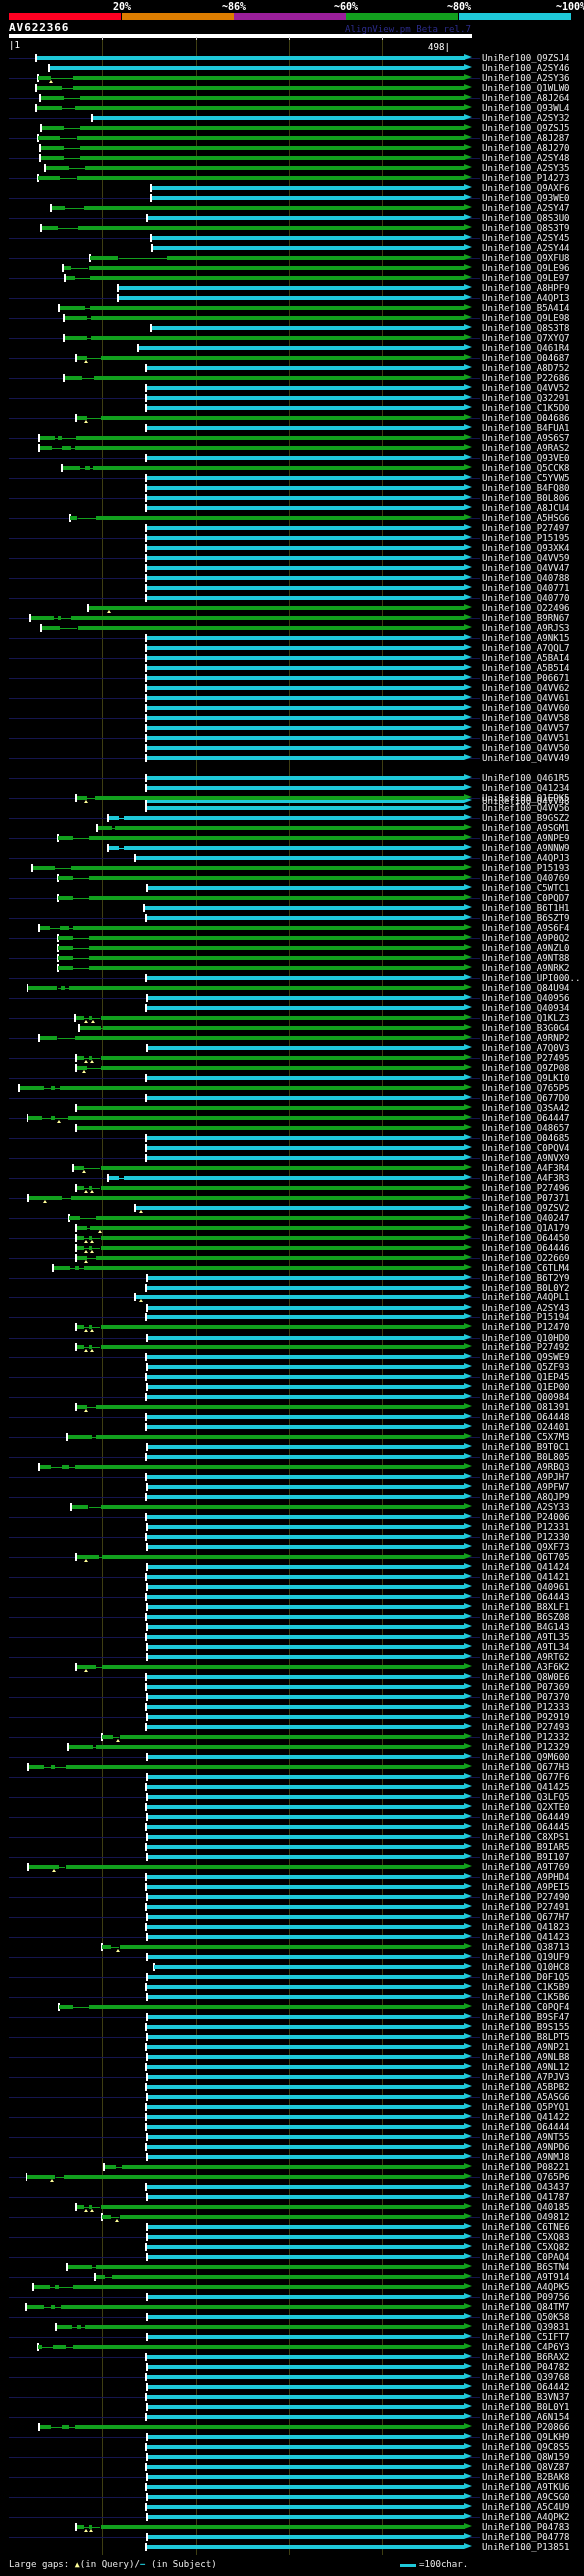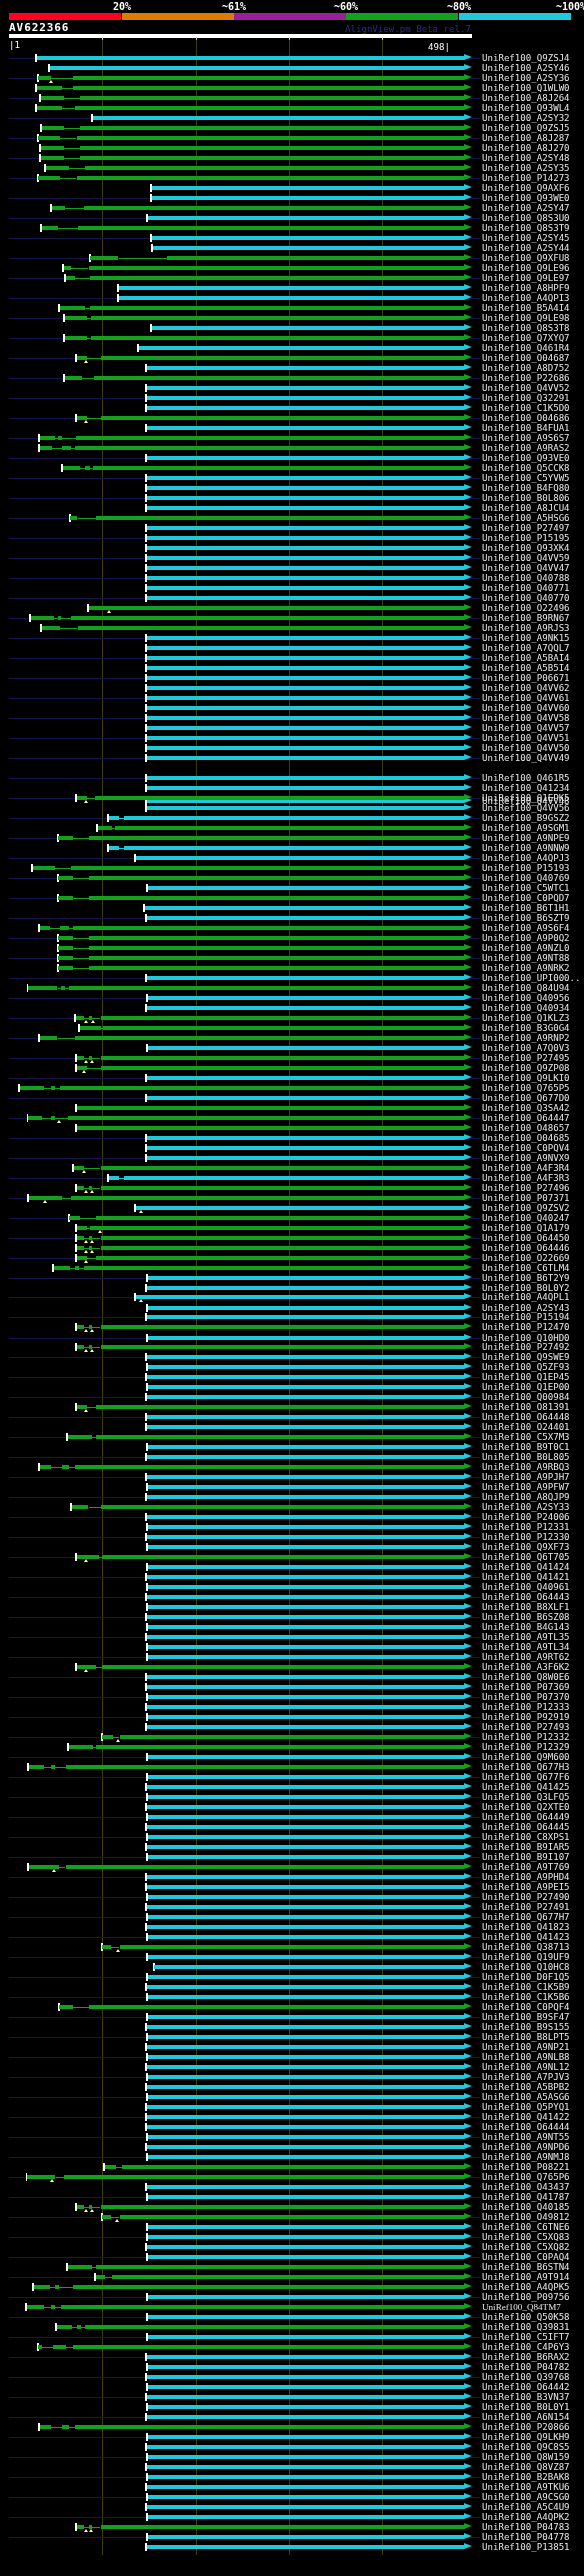--- a/index.html
+++ b/index.html
@@ -36,21 +36,21 @@
 
   <div id="scalebar">
       <div class="scale-seg" style="left: 9.1px; width: 112px; background: rgb(255, 0, 34);"></div>
       <div class="scale-seg" style="left: 122px; width: 112px; background: rgb(221, 125, 0);"></div>
       <div class="scale-seg" style="left: 234px; width: 112px; background: rgb(155, 31, 155);"></div>
       <div class="scale-seg" style="left: 346px; width: 112px; background: rgb(18, 160, 30);"></div>
       <div class="scale-seg" style="left: 459px; width: 112px; background: rgb(31, 201, 217);"></div>
     </div>
   <div id="scalelabels">
       <span class="scale-label" style="left: 122px;">20%</span>
-      <span class="scale-label" style="left: 234px;">~61%</span>
+      <span class="scale-label" style="left: 234px;">~86%</span>
       <span class="scale-label" style="left: 346px;">~60%</span>
       <span class="scale-label" style="left: 459px;">~80%</span>
       <span class="scale-label" style="left: 571px;">~100%</span>
     </div>
 
   <div id="query-title">AV622366</div>
   <div id="watermark">AlignView.pm Beta rel.7</div>
 
   <div id="ruler-bar"></div>
   <div class="ruler-tick" style="left:102px"></div>
@@ -1757,21 +1757,21 @@
         <div class="arrow" style="left: 464px; border-left: 8.2px solid rgb(18, 160, 30);"></div>
         <span class="hit-label">UniRef100_A4QPK5</span>
       </div>
       <div class="row" style="top: 2292px;">
         <div class="leader" style="left: 9.1px; width: 471px; background: rgb(21, 21, 78);"></div>
         <div class="tick" style="left: 146px;"></div>
         <div class="seg" style="left: 148px; width: 316px; background: rgb(31, 201, 217);"></div>
         <div class="arrow" style="left: 464px; border-left: 8.2px solid rgb(31, 201, 217);"></div>
         <span class="hit-label">UniRef100_P09756</span>
       </div>
-      <div class="row" style="top: 2302px; font-family: Liberation Serif, serif;">
+      <div class="row" style="top: 2302px;">
         <div class="tick" style="left: 25px;"></div>
         <div class="seg" style="left: 26.5px; width: 17.4px; background: rgb(18, 160, 30);"></div>
         <div class="thin" style="left: 44px; width: 7.3px; background: rgb(18, 160, 30);"></div>
         <div class="seg" style="left: 51px; width: 3.7px; background: rgb(18, 160, 30);"></div>
         <div class="thin" style="left: 55px; width: 6.4px; background: rgb(18, 160, 30);"></div>
         <div class="seg" style="left: 61px; width: 403px; background: rgb(18, 160, 30);"></div>
         <div class="arrow" style="left: 464px; border-left: 8.2px solid rgb(18, 160, 30);"></div>
         <span class="hit-label">UniRef100_Q84TM7</span>
       </div>
       <div class="row" style="top: 2312px;">
@@ -1943,14 +1943,19 @@
         <span class="hit-label">UniRef100_P04778</span>
       </div>
       <div class="row" style="top: 2542px;">
         <div class="tick" style="left: 145px;"></div>
         <div class="seg" style="left: 147px; width: 317px; background: rgb(31, 201, 217);"></div>
         <div class="arrow" style="left: 464px; border-left: 8.2px solid rgb(31, 201, 217);"></div>
         <span class="hit-label">UniRef100_P13851</span>
       </div>
     </div>
 
+  <div id="legend">
+    <span class="lg-left"><span>Large gaps: </span><span class="tri-glyph">▲</span><span>(in Query)/</span><span class="dash-glyph">−</span><span> (in Subject)</span></span>
+    <div id="legend-swatch"></div>
+    <span id="legend-scale-label">=100char.</span>
+  </div>
 </div>
 
 
 </body></html>

